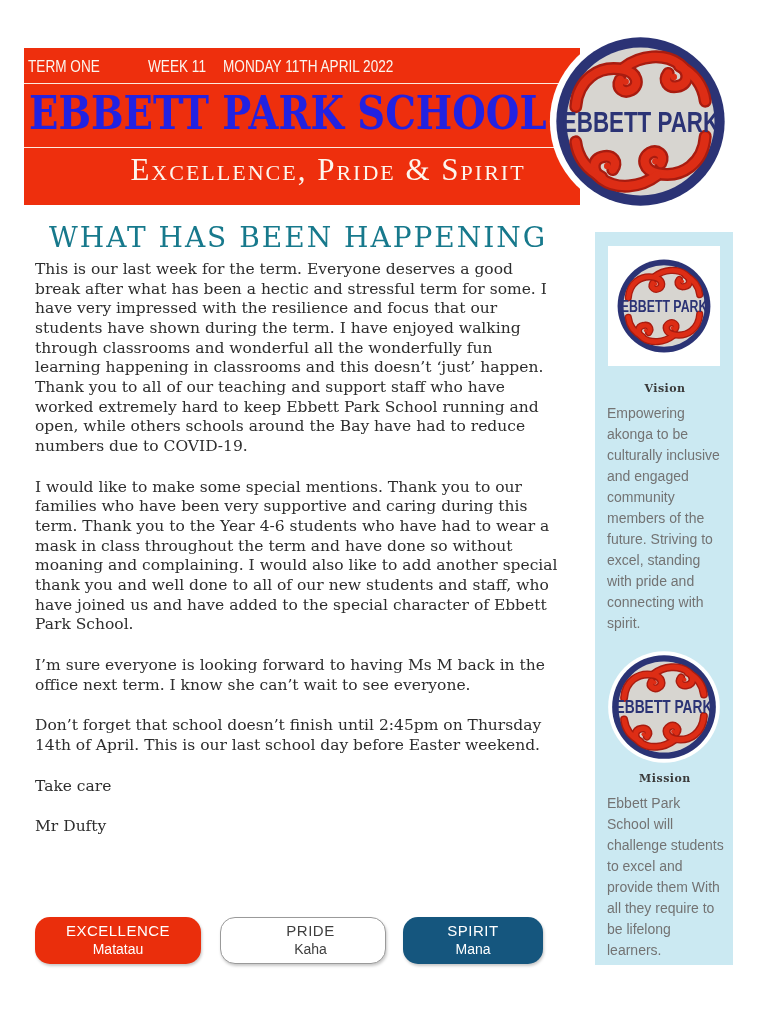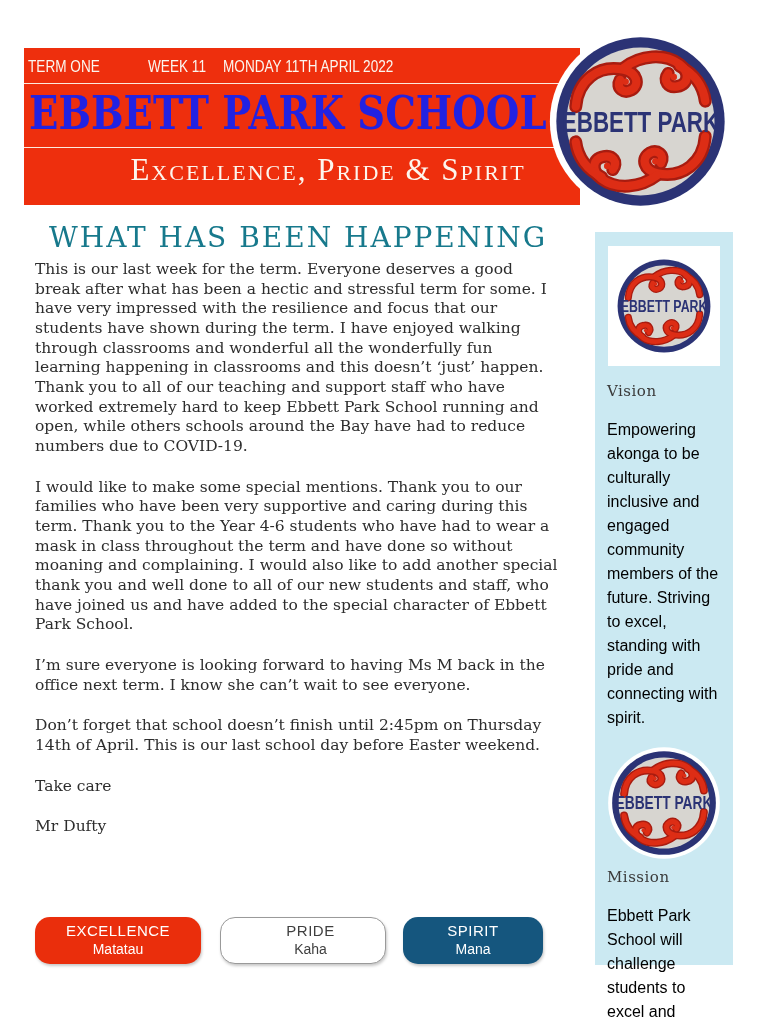--- a/index.html
+++ b/index.html
@@ -57,26 +57,26 @@
     background:#cbe9f2;
   }
   .sidebar-logo-box {
     margin:14px auto 0 auto; width:112px; height:120px; background:#ffffff;
     display:flex; align-items:center; justify-content:center;
   }
   .logo-sm { width:102px; height:102px; display:block; }
   .logo-sm2 { width:114px; height:114px; display:block; margin:16px auto 0 auto; }
   .side-heading {
     margin:16px 10px 3px 12px;
-    font-family:"DejaVu Serif", serif; font-weight:normal; font-size:15px;
-    color:#3a3a3a; letter-spacing:.5px;
+    font-family:"DejaVu Serif", serif; font-weight:bold; font-size:11px;
+    color:#3a3a3a; letter-spacing:.5px;text-align:center;
   }
   .side-heading-2 { margin-top:8px; }
   .side-text {
-    margin:18px 8px 0 12px; font-size:16px; line-height:1.5; color:#000000;
+    margin:8px 8px 0 12px; font-size:14px; line-height:1.5; color:#737373;
   }
 
   
   .value-box {
     position:absolute; top:917px; height:47px;
     display:flex; flex-direction:column; align-items:center; justify-content:center;
     box-shadow:1px 2px 3px rgba(0,0,0,.22);
     border-radius:15px;
   }
   .vb-title { font-size:15px; letter-spacing:.5px; line-height:1.25; }

